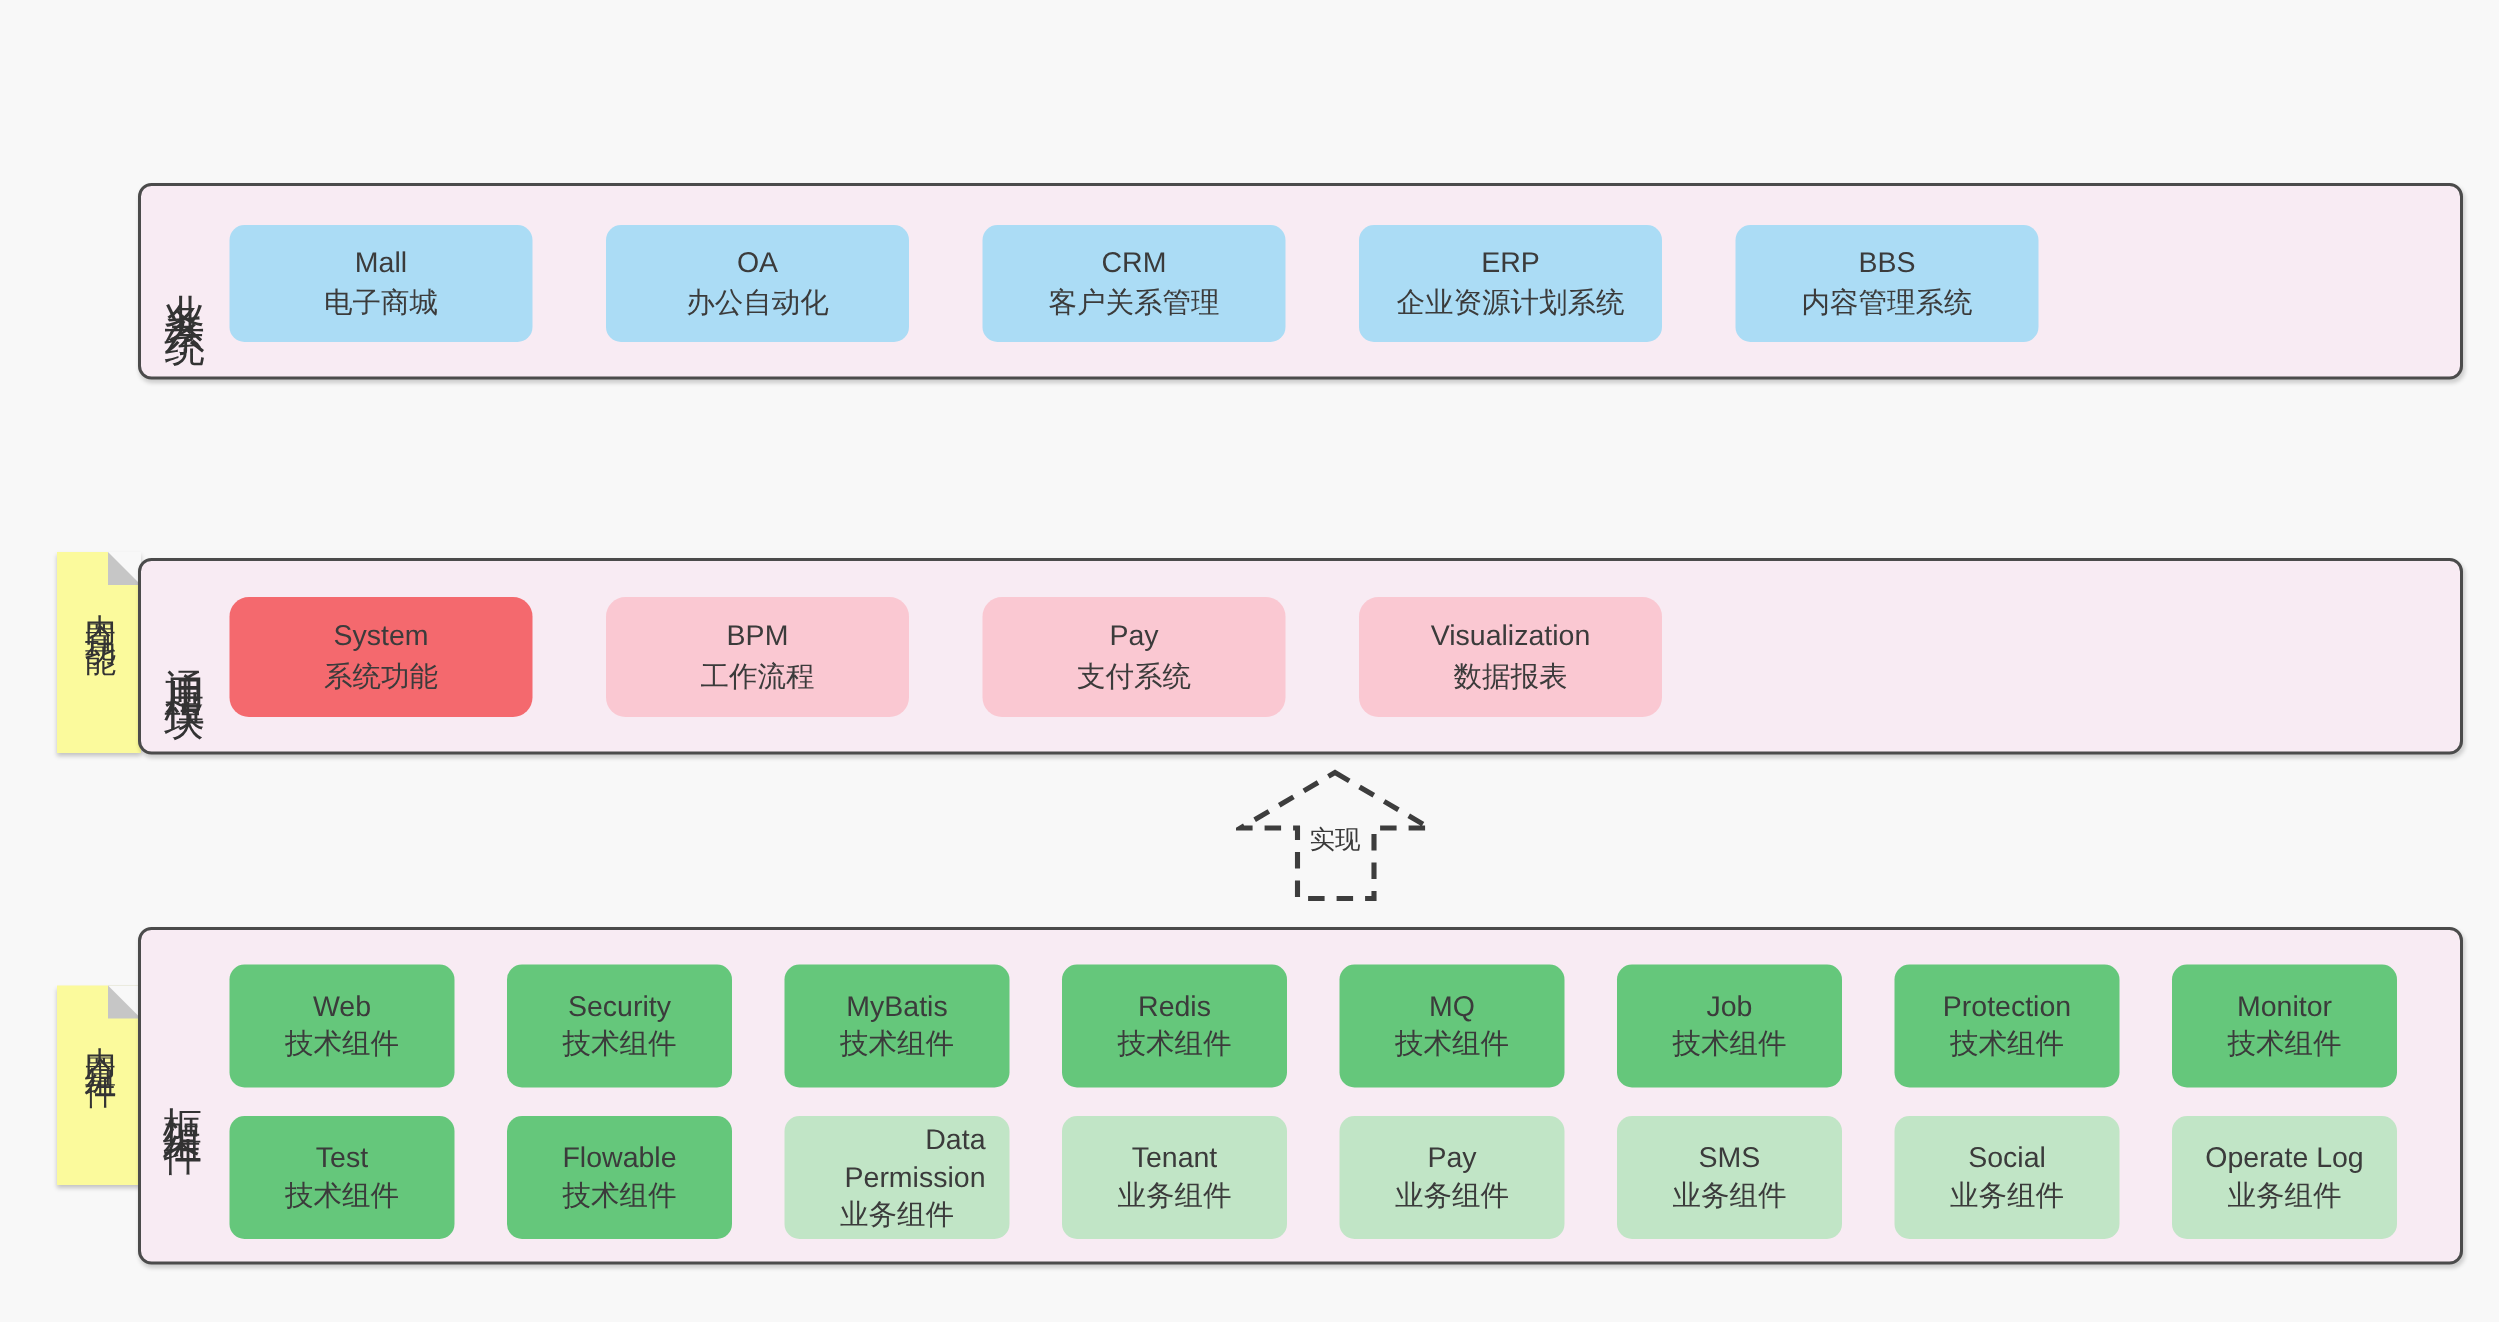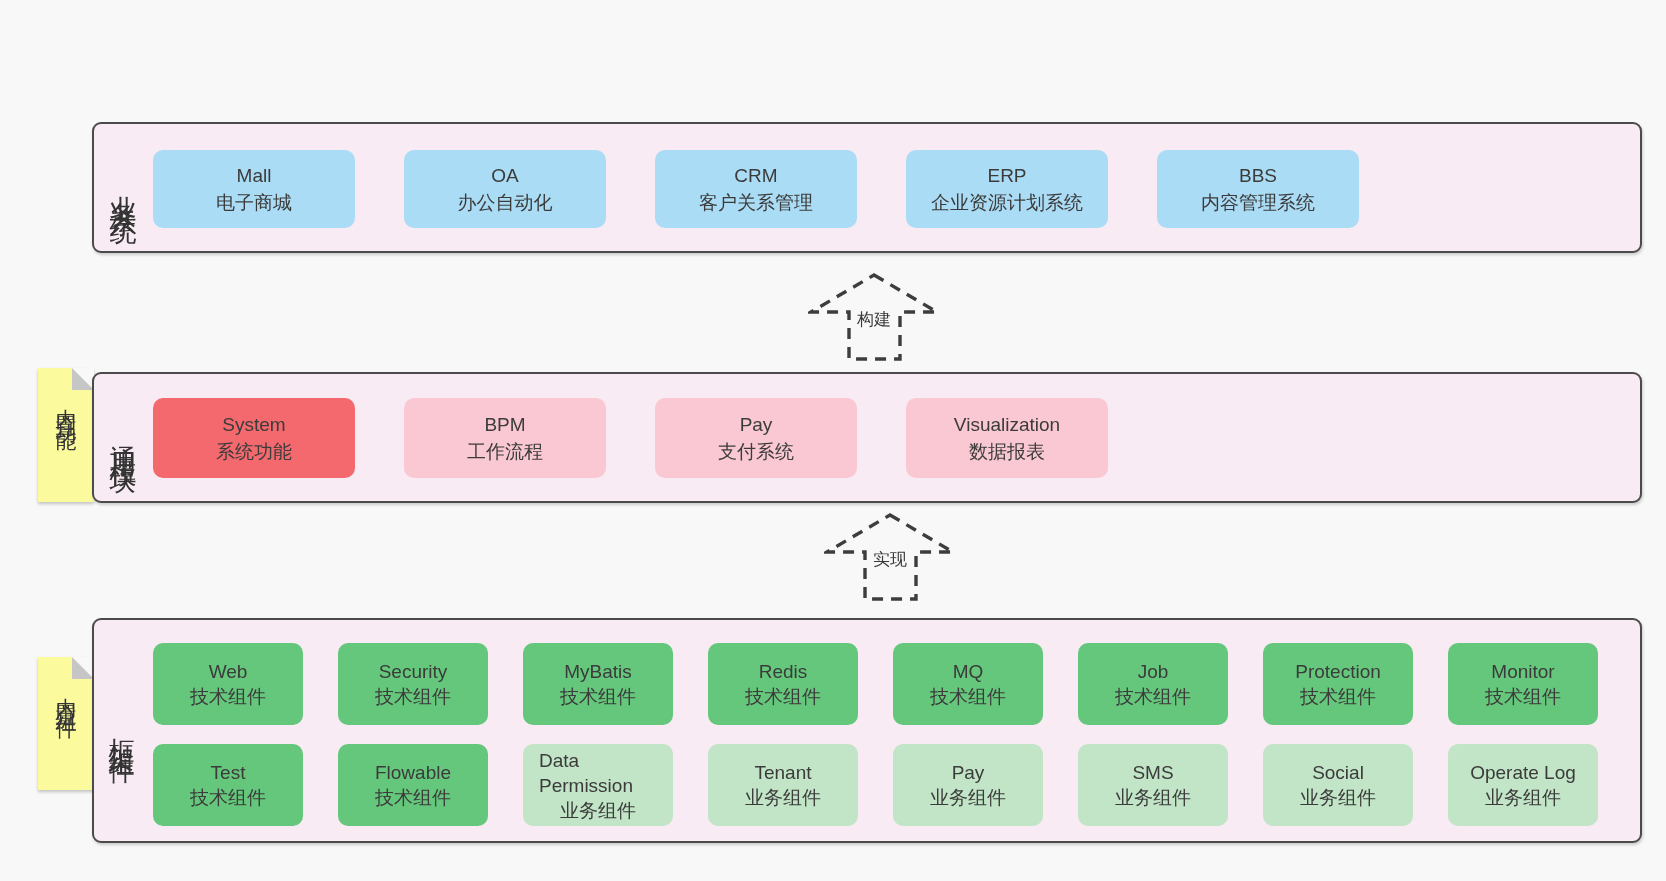--- a/index.html
+++ b/index.html
@@ -23,25 +23,25 @@
     font-size:27px;letter-spacing:7px;color:#333;white-space:nowrap;
   }
   .row{
     position:absolute;left:59px;display:flex;gap:49px;
   }
   .row-grid{
     position:absolute;left:59px;display:flex;gap:35px;
   }
   .box{
     display:flex;flex-direction:column;align-items:center;justify-content:center;
-    border-radius:10px;text-align:left;
+    border-radius:10px;text-align:right;
     font-size:19px;line-height:27px;color:#3b3b3b;
   }
   .box-wide{width:202px;height:78px;}
-  .box-mid{width:202px;height:80px;}
+  .box-mid{width:202px;height:80px;border-radius:13px;}
   .box-sm{width:150px;height:82px;line-height:25px;}
   .blue{background:#abdcf5;}
   .red{background:#f4696e;}
   .pink{background:#fac8d2;}
   .green{background:#65c77b;}
   .lgreen{background:#c1e5c6;}
   .box .line{display:block;max-width:140px;}
   .box-wide .line,.box-mid .line{max-width:196px;}
   .sticky{
     position:absolute;left:38px;width:56px;background:#fbfa9c;
@@ -89,26 +89,20 @@
         <span class="line">ERP</span>
         <span class="line">企业资源计划系统</span>
       </div>
       <div class="box box-wide blue">
         <span class="line">BBS</span>
         <span class="line">内容管理系统</span>
       </div>
     </div>
   </section>
 
-  <div class="arrow" style="left:808px;top:272px">
-    <svg viewBox="0 0 132 90">
-      <polygon points="66,3 129,40 92,40 92,87 41,87 41,40 3,40" fill="none" stroke="#3d3d3d" stroke-width="3.4" stroke-dasharray="11 8" stroke-miterlimit="8"></polygon>
-    </svg>
-    <span class="arrow-label">构建</span>
-  </div>
 
   <div class="sticky" style="top:368px;height:134px">
     <span class="sticky-text">内置功能</span>
   </div>
 
   <section class="panel" style="top:372px;height:127px">
     <div class="vlabel">通用模块</div>
     <div class="row" style="top:24px">
       <div class="box box-mid red">
         <span class="line">System</span>

